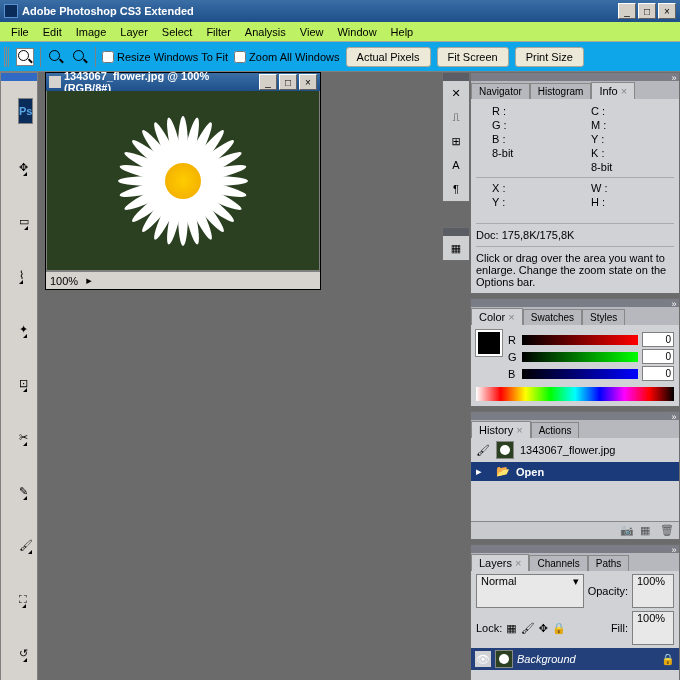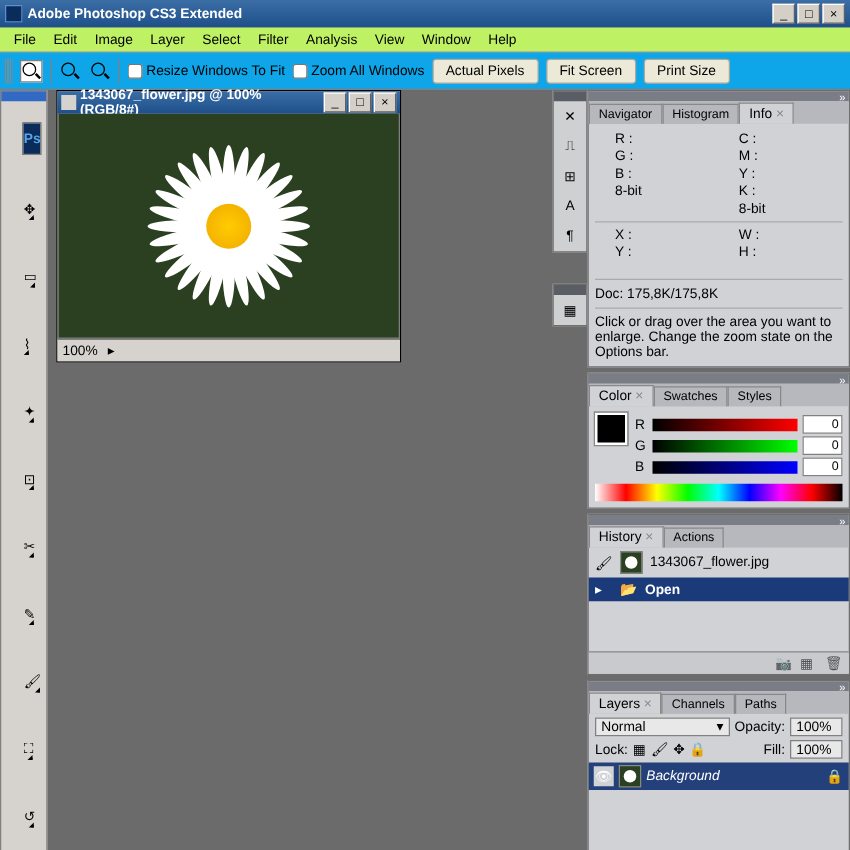--- a/index.html
+++ b/index.html
@@ -66,21 +66,21 @@
 .hist-row{display:flex;align-items:center;padding:3px 5px;gap:6px;font-size:10px;}
 .hist-row.sel{background:#1a3a7a;color:#fff;}
 .hist-row.sel *{color:#fff;}
 .thumb{width:18px;height:18px;background:#2a4020;border:1px solid #888;display:flex;align-items:center;justify-content:center;}
 .thumb .mini{width:10px;height:10px;background:#fff;border-radius:50%;}
 .layer-row{display:flex;align-items:center;padding:2px 4px;gap:4px;background:#23407a;}
 .layer-row *{color:#fff;}
 .eye{width:16px;height:16px;background:#d0d2d6;display:flex;align-items:center;justify-content:center;}
 .panel-foot{height:18px;background:#c8cace;border-top:1px solid #888;display:flex;align-items:center;justify-content:flex-end;gap:6px;padding:0 5px;}
 .panel-foot .ico{width:14px;height:14px;opacity:0.6;}
-.sel-box{height:15px;border:1px solid #808080;background:#e8e8e8;padding:0 4px;display:flex;align-items:flex-end;font-size:10px;}
+.sel-box{height:34px;border:1px solid #808080;background:#e8e8e8;padding:0 4px;display:flex;align-items:flex-start;font-size:10px;}
 .mag{width:14px;height:14px;position:relative;}
 .mag::before{content:"";position:absolute;width:9px;height:9px;border:1.5px solid #000;border-radius:50%;}
 .mag::after{content:"";position:absolute;width:5px;height:1.5px;background:#000;transform:rotate(45deg);right:-1px;bottom:2px;}
 </style>
 </head>
 <body>
 
 <div class="titlebar">
   <div class="ps-logo"></div>
   <div class="title">Adobe Photoshop CS3 Extended</div>

